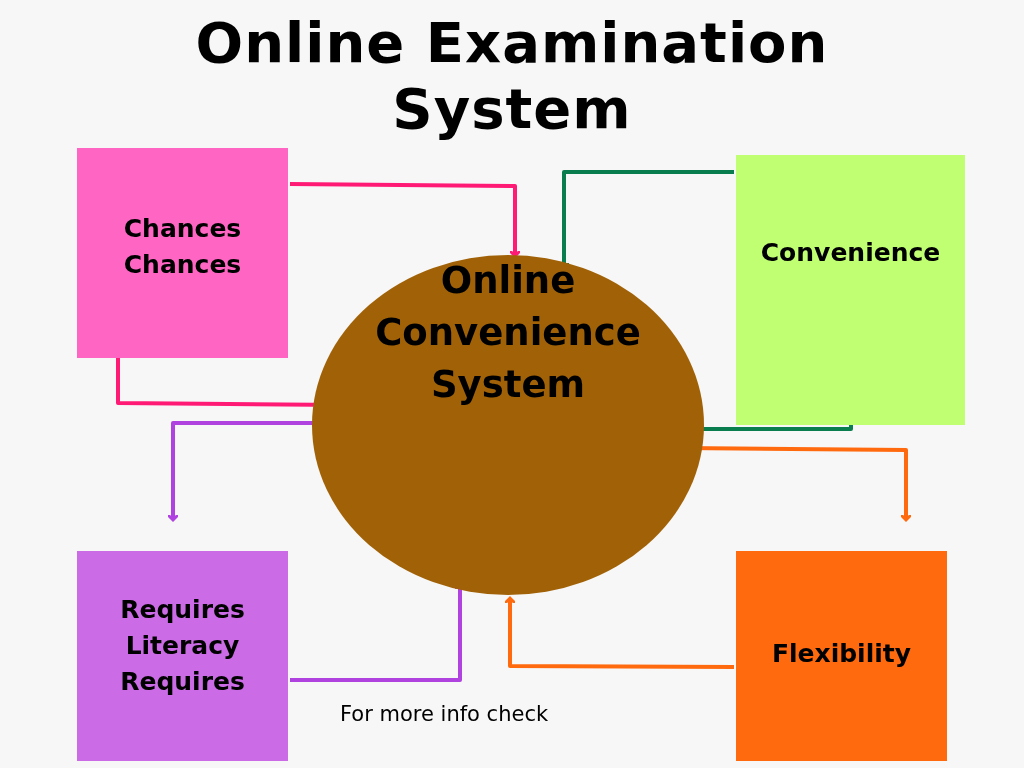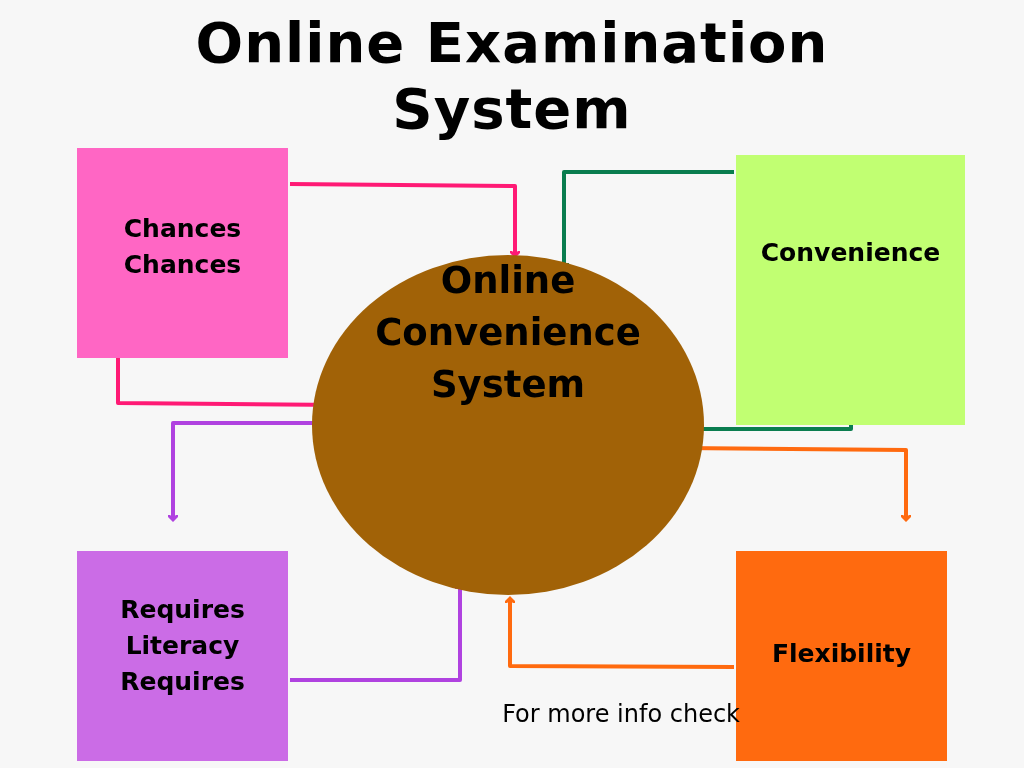--- a/index.html
+++ b/index.html
@@ -7,21 +7,21 @@
          font-family:"DejaVu Sans", sans-serif; color:#000; }
   .title { position:absolute; left:0; width:1024px; top:10px; text-align:center;
            font-size:56px; font-weight:bold; line-height:66px; letter-spacing:1px; }
   .box { position:absolute; display:flex; align-items:center; justify-content:center; text-align:center;
          font-weight:bold; font-size:25px; line-height:36px;margin-top:28px; }
   .box span { display:block; }
   .center { position:absolute; left:312px; top:255px; width:392px; height:340px; border-radius:50%;
             background:#a16207; display:flex; align-items:flex-start; justify-content:center; text-align:center;
             font-weight:bold; font-size:37px; line-height:52px; }
   svg.arrows { position:absolute; left:0; top:0; }
-  .footer { position:absolute; left:340px; width:400px; top:698px; text-align:right; font-size:24px; line-height:32px; }
+  .footer { position:absolute; left:340px; width:400px; top:698px; text-align:left; font-size:21px; line-height:32px; }
 </style>
 </head>
 <body>
 
 <div class="title">
   <div>Online Examination</div>
   <div>System</div>
 </div>
 
 <svg class="arrows" width="1024" height="768">

